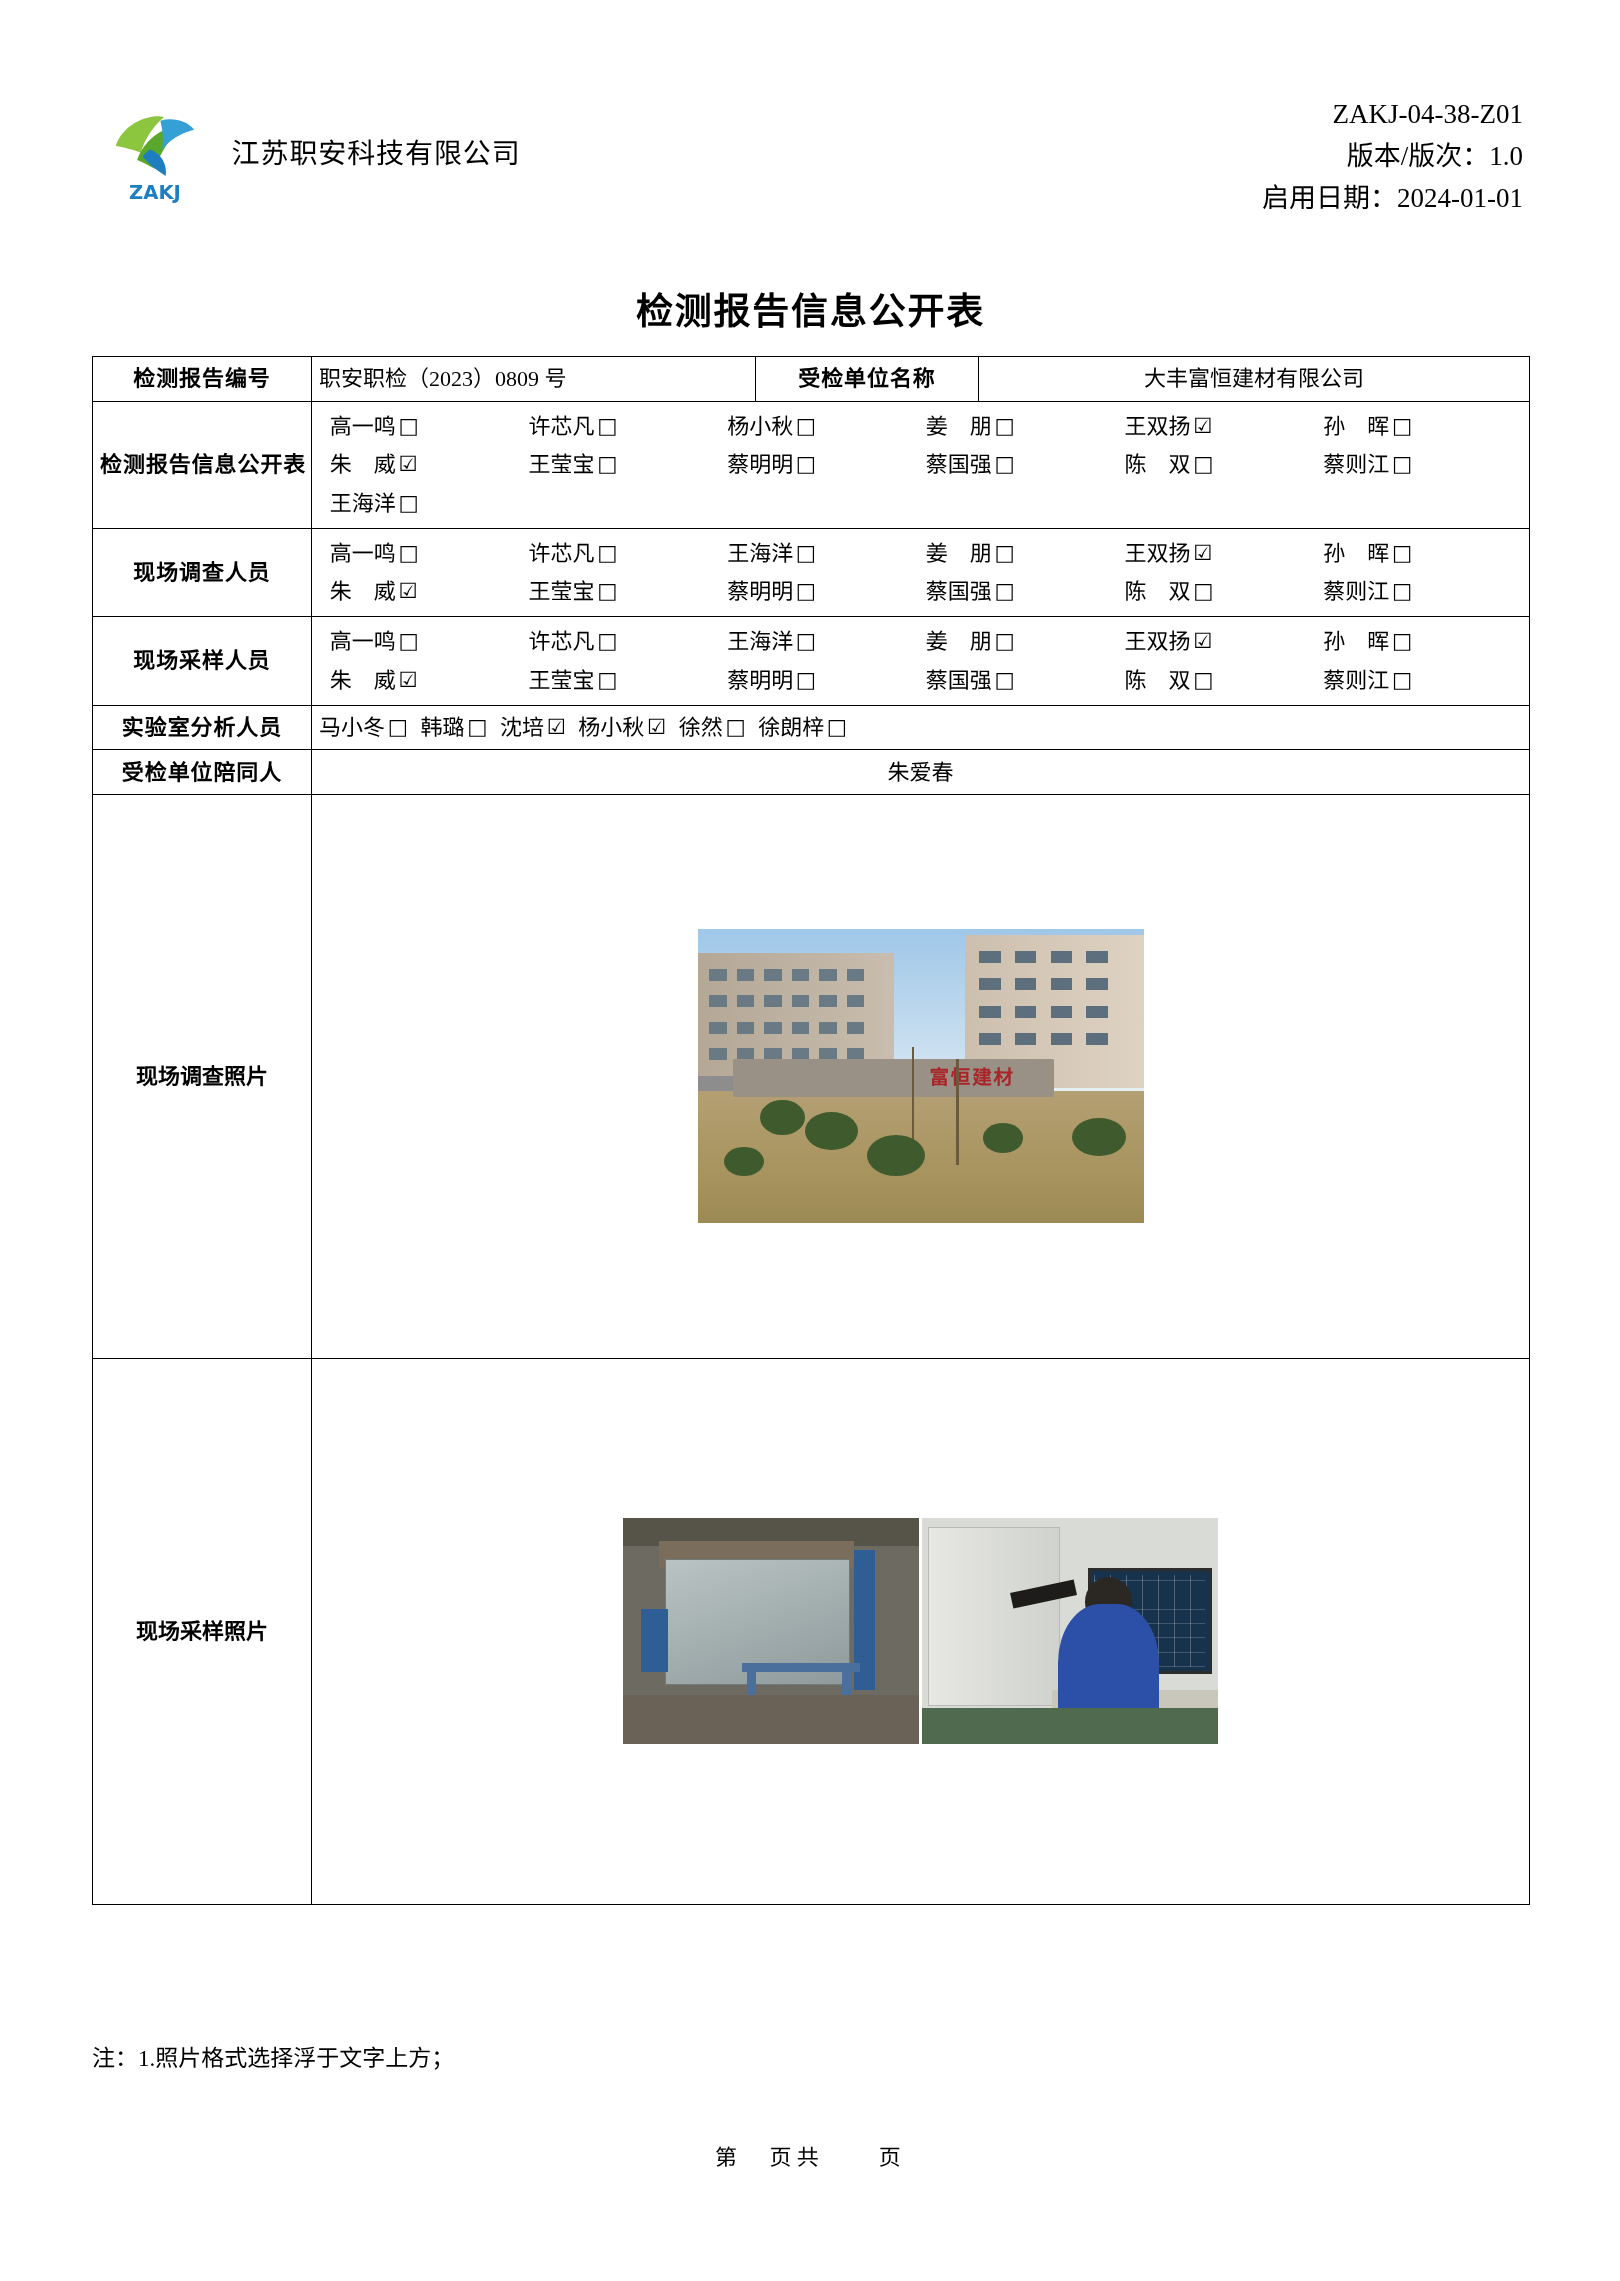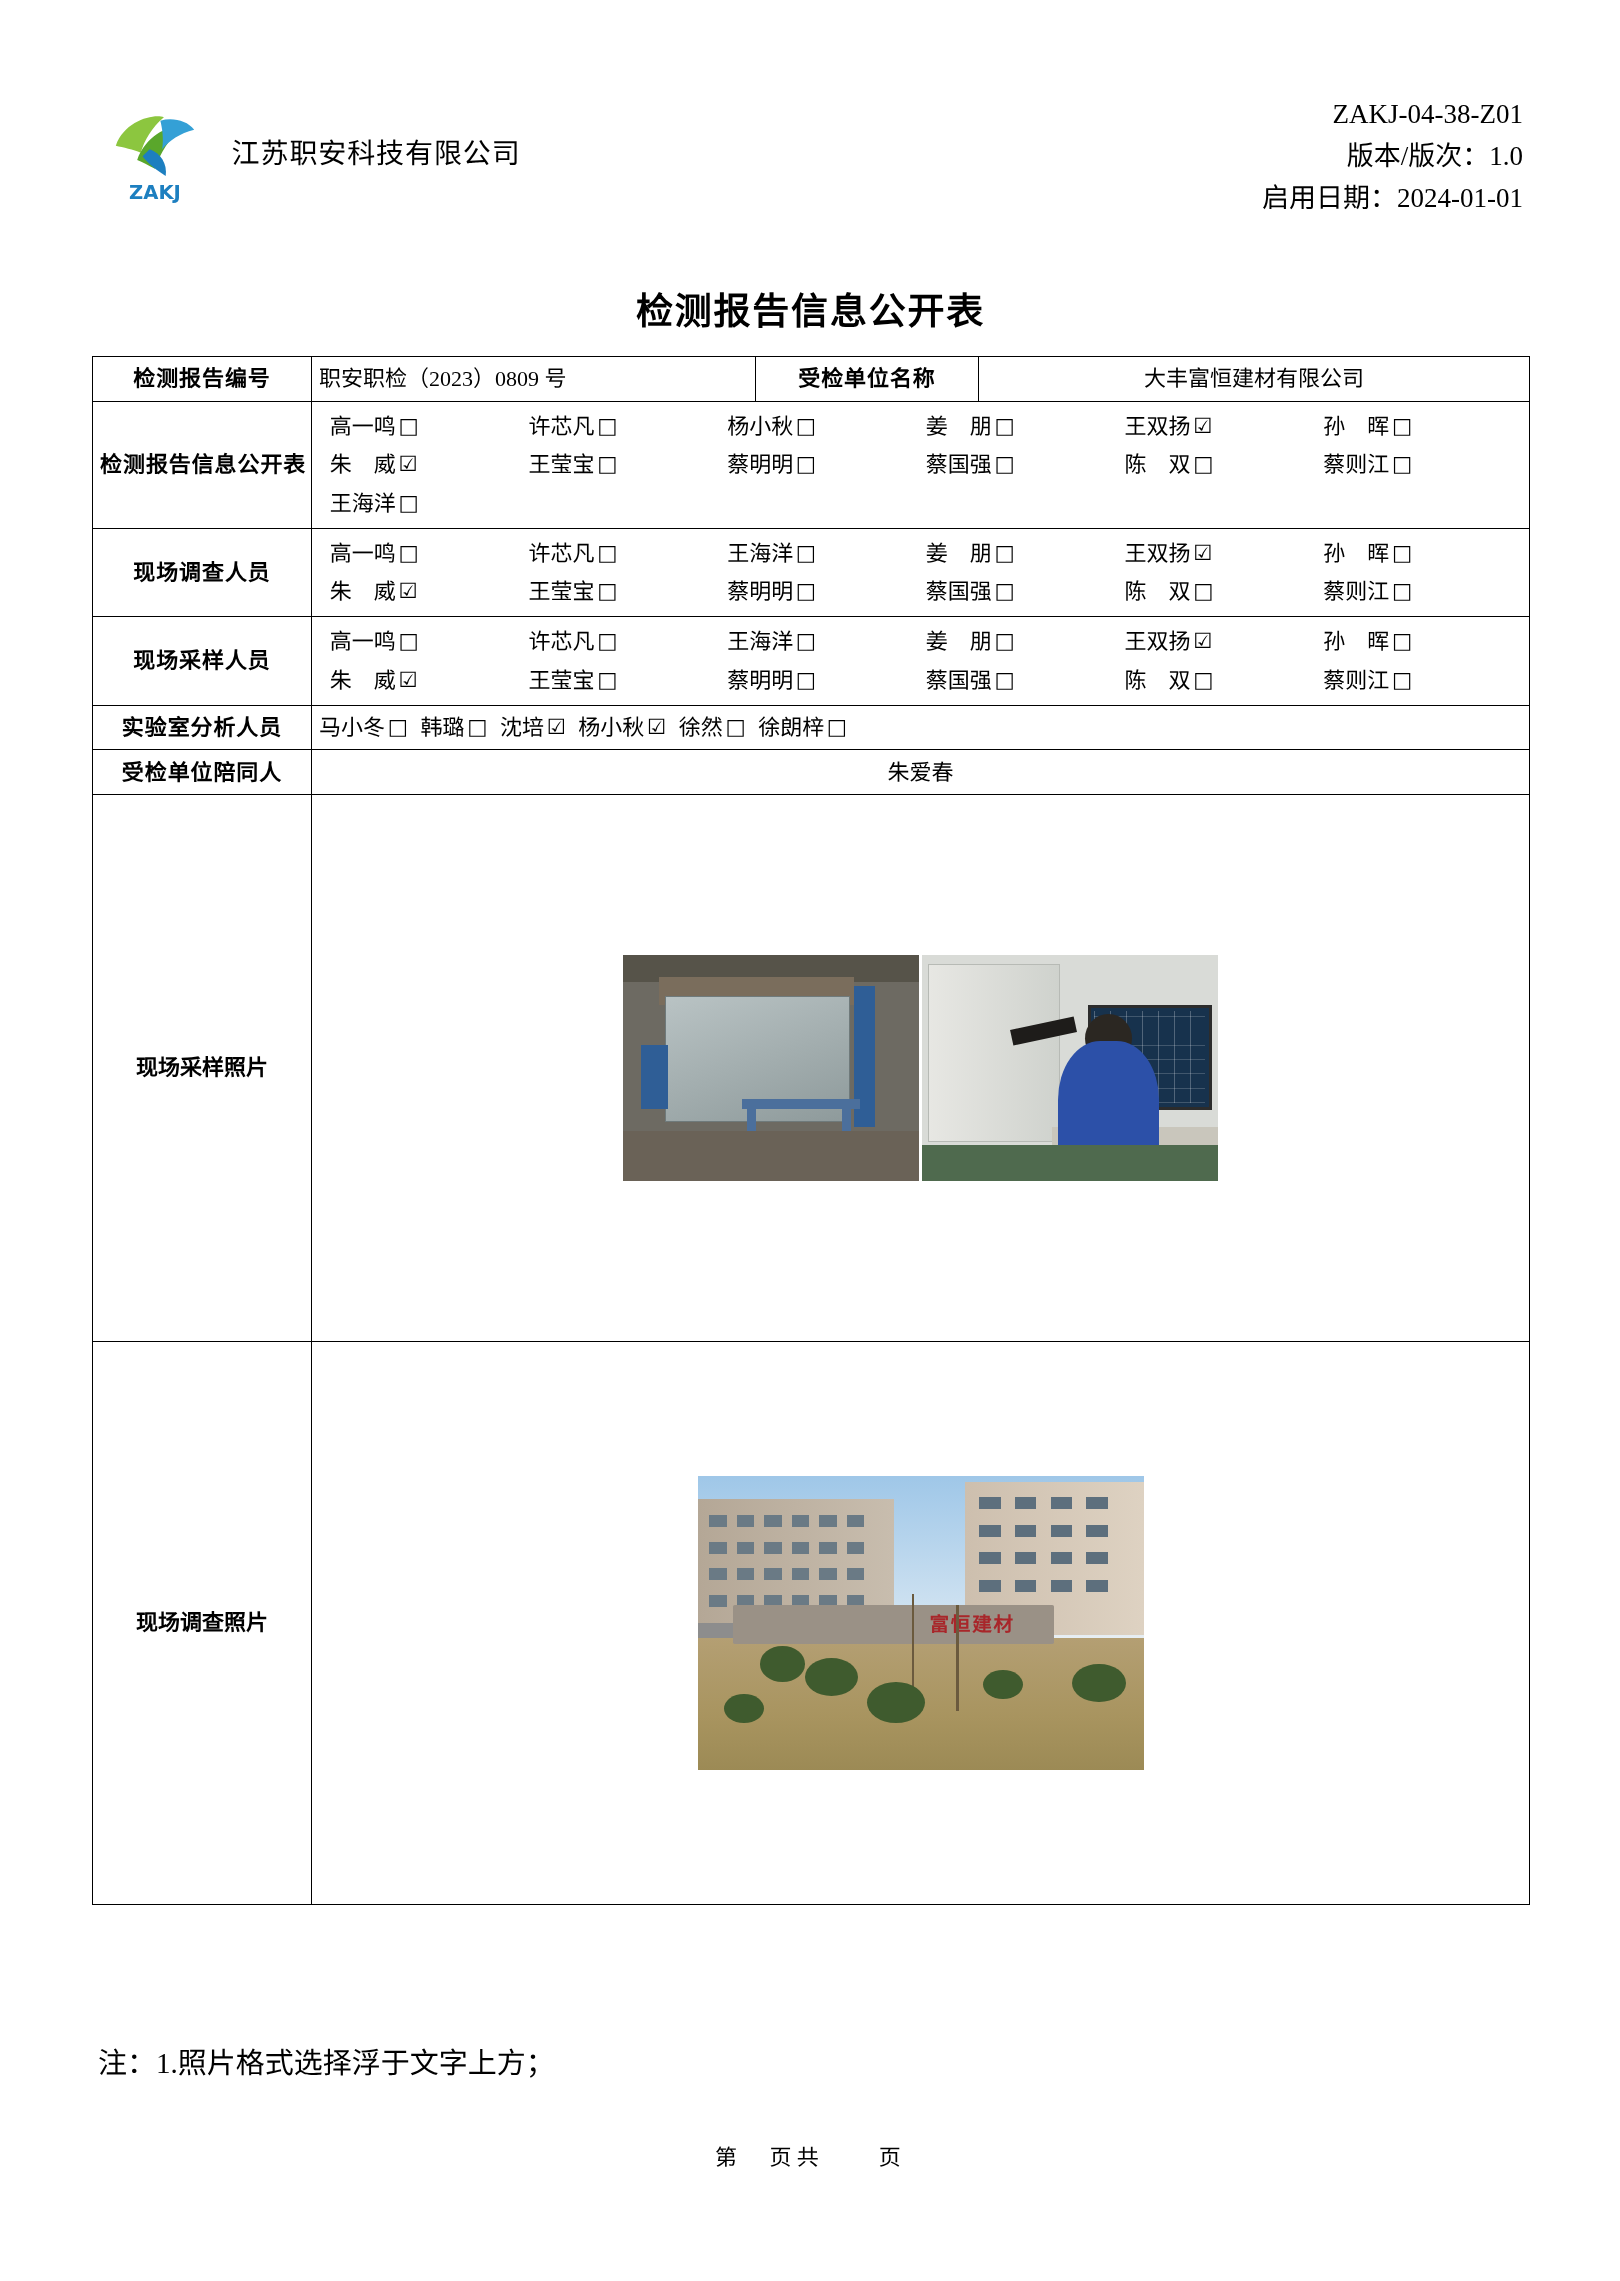--- a/index.html
+++ b/index.html
@@ -201,23 +201,23 @@
   .p2b .arm { position:absolute; left:30%; top:30%; width:22%; height:7%;
     background:#1e1c1a; transform: rotate(-12deg); }
   .p2b .floorg { position:absolute; left:0; bottom:0; width:100%; height:16%;
     background:#4f6a4e; }
   .p2b .desk { position:absolute; right:0; bottom:14%; width:56%; height:10%;
     background:#c9c6bc; }
 
   
   .note {
     position: absolute;
-    left: 98px;
+    left: 92px;
     top: 2039px;
-    font-size: 29px;
+    font-size: 23px;
   }
   .pagefoot {
     position: absolute;
     left: 0; top: 2139px;
     width: 100%;
     text-align: center;
     font-size: 22px;
     letter-spacing: 5.3px;
   }
 </style>
@@ -333,50 +333,20 @@
             </div>
           </td>
       </tr>
       <tr>
         <td class="lbl">实验室分析人员</td>
         <td colspan="3" class="lft"><span style="margin-right: 12.5px; white-space: nowrap;"><span>马小冬</span><span class="box">□</span></span><span style="margin-right: 12.5px; white-space: nowrap;"><span>韩璐</span><span class="box">□</span></span><span style="margin-right: 12.5px; white-space: nowrap;"><span>沈培</span><span class="box">☑</span></span><span style="margin-right: 12.5px; white-space: nowrap;"><span>杨小秋</span><span class="box">☑</span></span><span style="margin-right: 12.5px; white-space: nowrap;"><span>徐然</span><span class="box">□</span></span><span style="margin-right: 12.5px; white-space: nowrap;"><span>徐朗梓</span><span class="box">□</span></span></td>
       </tr>
       <tr>
         <td class="lbl">受检单位陪同人</td>
         <td colspan="3" class="ctr">朱爱春</td>
-      </tr>
-
-      <tr>
-        <td class="photo-label" style="height:535px">现场采样照片</td>
-        <td colspan="3" class="photo-cell">
-          <div class="photo2">
-            <div class="p2a">
-              <div class="ceil"></div>
-              <div class="dust"></div>
-              <div class="machine"></div>
-              <div class="pipe" style="left:78%;top:14%;width:7%;height:62%"></div>
-              <div class="pipe" style="left:6%;top:40%;width:9%;height:28%"></div>
-              <div class="frame" style="left:40%;top:64%;width:40%;height:4%"></div>
-              <div class="frame" style="left:42%;top:64%;width:3%;height:20%"></div>
-              <div class="frame" style="left:74%;top:64%;width:3%;height:20%"></div>
-              <div class="floor"></div>
-            </div>
-            <div class="p2b">
-              <div class="cabinet"></div>
-              <div class="monitor">
-                  <div class="grid"></div>
-                </div>
-              <div class="desk"></div>
-              <div class="arm"></div>
-              <div class="head"></div>
-              <div class="person"></div>
-              <div class="floorg"></div>
-            </div>
-          </div>
-        </td>
       </tr>
 
       <tr>
         <td class="photo-label" style="height:552px">现场调查照片</td>
         <td colspan="3" class="photo-cell">
           <div class="photo1">
             <div class="p1-sky"></div>
             <div class="p1-bldgL">
               <div class="win" style="left:6%;top:12%;width:9%;height:9%"></div>
               <div class="win" style="left:20%;top:12%;width:9%;height:9%"></div>
@@ -429,20 +399,50 @@
             <div class="p1-tree" style="left:58%;top:44%;height:36%"></div>
             <div class="p1-bush" style="left:14%;top:58%;width:10%;height:12%"></div>
             <div class="p1-bush" style="left:24%;top:62%;width:12%;height:13%"></div>
             <div class="p1-bush" style="left:38%;top:70%;width:13%;height:14%"></div>
             <div class="p1-bush" style="left:64%;top:66%;width:9%;height:10%"></div>
             <div class="p1-bush" style="left:84%;top:64%;width:12%;height:13%"></div>
             <div class="p1-bush" style="left:6%;top:74%;width:9%;height:10%"></div>
           </div>
         </td>
       </tr>
+
+      <tr>
+        <td class="photo-label" style="height:535px">现场采样照片</td>
+        <td colspan="3" class="photo-cell">
+          <div class="photo2">
+            <div class="p2a">
+              <div class="ceil"></div>
+              <div class="dust"></div>
+              <div class="machine"></div>
+              <div class="pipe" style="left:78%;top:14%;width:7%;height:62%"></div>
+              <div class="pipe" style="left:6%;top:40%;width:9%;height:28%"></div>
+              <div class="frame" style="left:40%;top:64%;width:40%;height:4%"></div>
+              <div class="frame" style="left:42%;top:64%;width:3%;height:20%"></div>
+              <div class="frame" style="left:74%;top:64%;width:3%;height:20%"></div>
+              <div class="floor"></div>
+            </div>
+            <div class="p2b">
+              <div class="cabinet"></div>
+              <div class="monitor">
+                  <div class="grid"></div>
+                </div>
+              <div class="desk"></div>
+              <div class="arm"></div>
+              <div class="head"></div>
+              <div class="person"></div>
+              <div class="floorg"></div>
+            </div>
+          </div>
+        </td>
+      </tr>
     </tbody>
   </table>
 
   <div class="note">注：1.照片格式选择浮于文字上方；</div>
   <div class="pagefoot">第　页共　　页</div>
 
 </div>
 
 
 </body></html>

